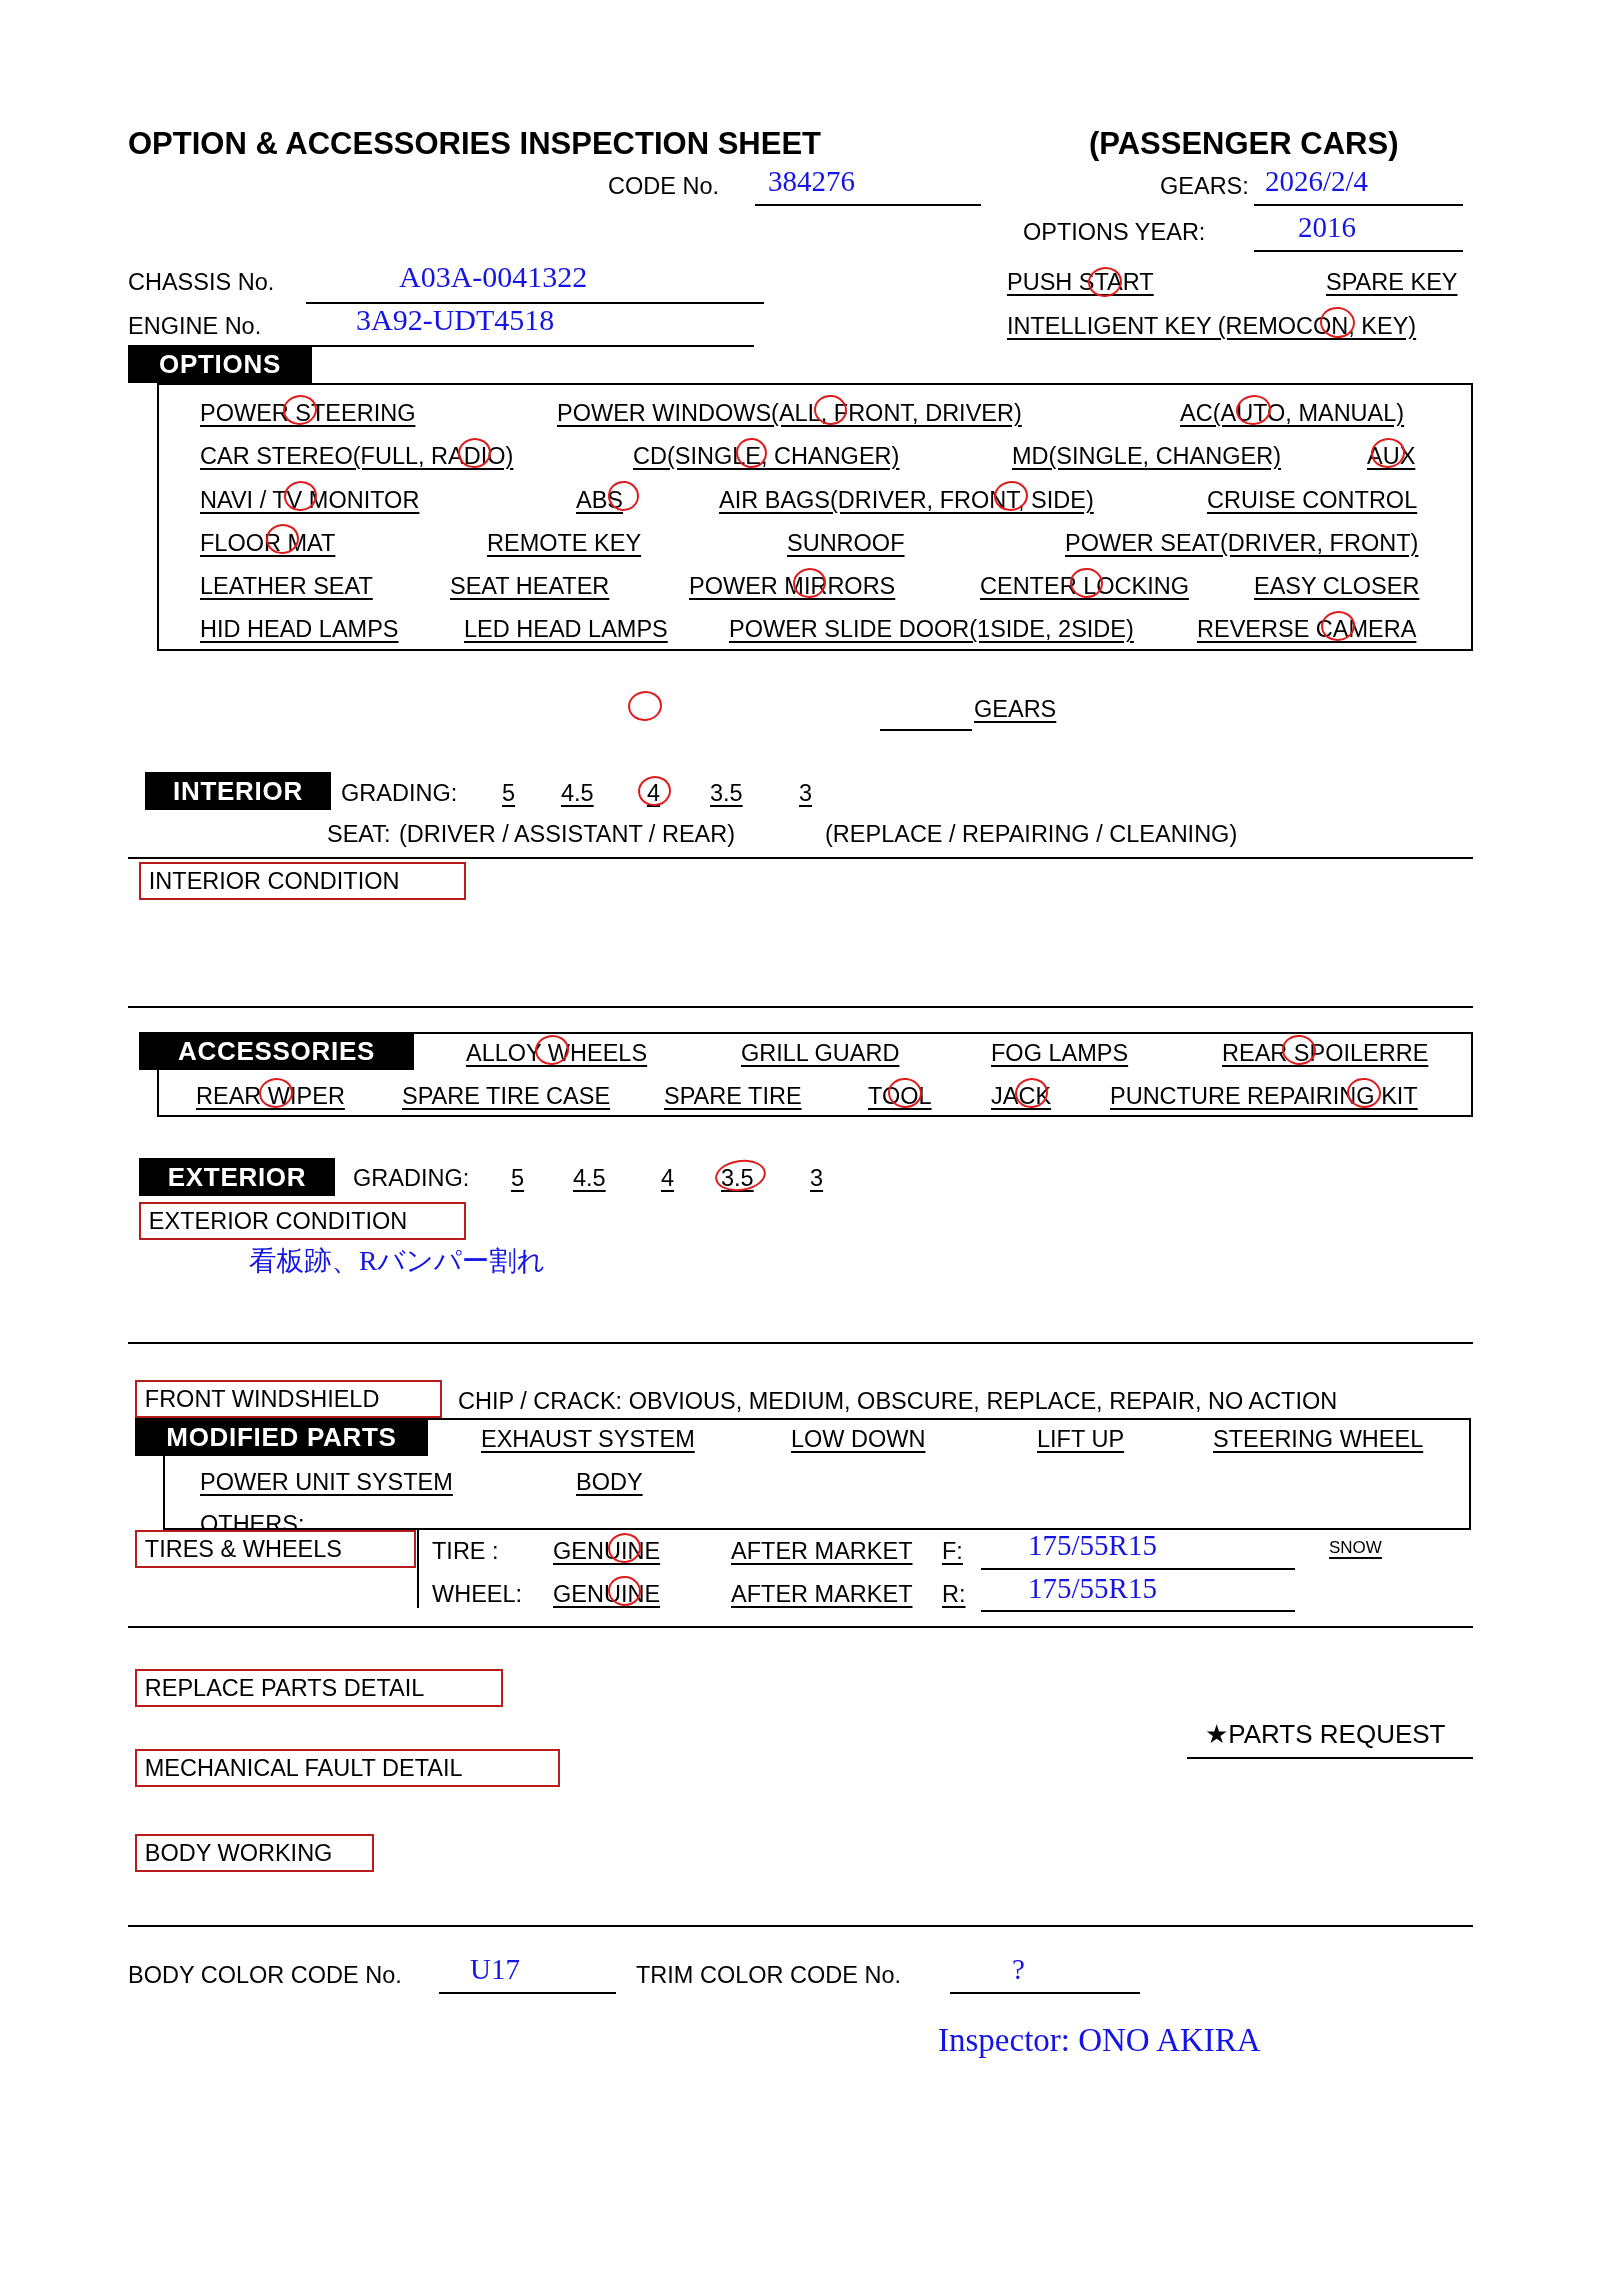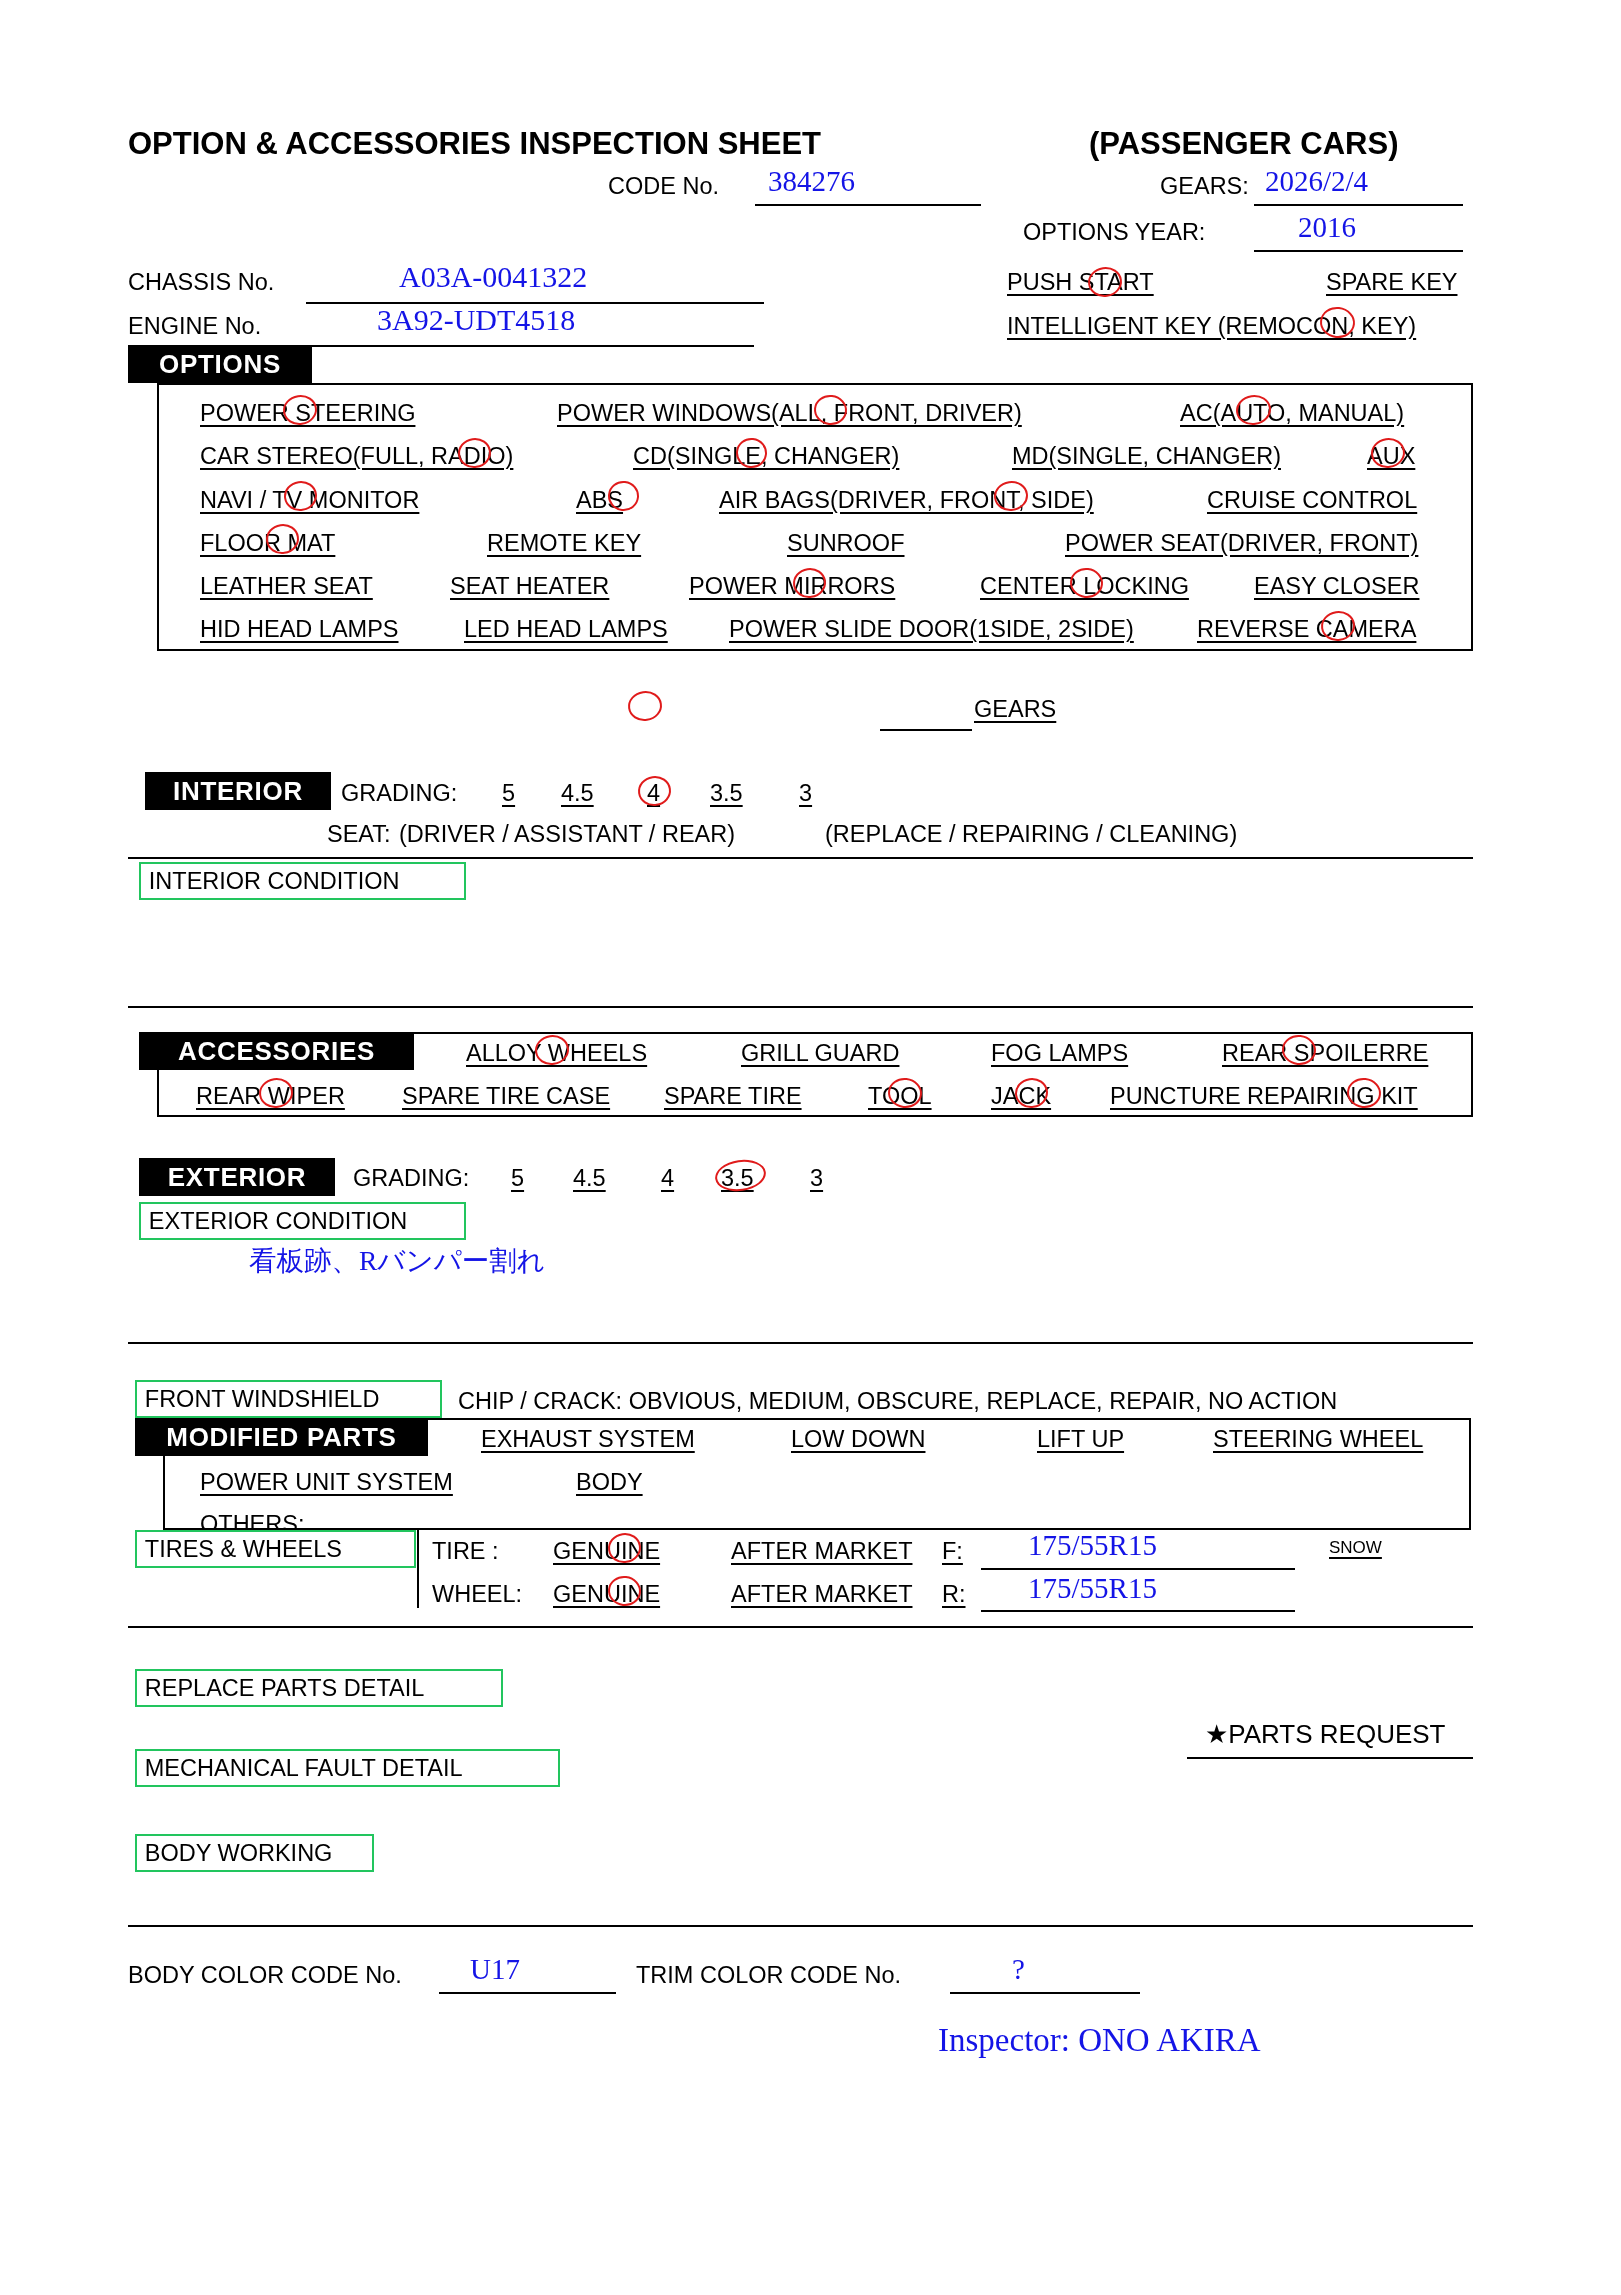--- a/index.html
+++ b/index.html
@@ -19,21 +19,21 @@
   .hand { font-family:"Liberation Serif", serif; color:#1414e6; }
 
   
   .tag {
     position:absolute; background:#000000; color:#ffffff;
     font-weight:bold; display:flex; align-items:center; justify-content:center;
     letter-spacing:0.7px;
   }
   
   .boxlabel {
-    position:absolute; border:2px solid #22c55e; display:flex; align-items:center;
+    position:absolute; border:2px solid #b91c1c; display:flex; align-items:center;
     padding:0 7.8px; box-sizing:border-box; background:#fff;
   }
   .rect { position:absolute; border:2px solid #000; box-sizing:border-box; }
   .vline { position:absolute; background:#000; width:2px; }
 
   
   .circ {
     position:absolute; border:2.6px solid #e01b1b; border-radius:50%;
     box-sizing:border-box; transform:rotate(-8deg);
   }
@@ -60,21 +60,21 @@
 
   <div class="t" style="left:1023px; top:219px; font-size:23.5px;">OPTIONS YEAR:</div>
   <div class="t hand" style="left:1298px; top:211px; font-size:29px;">2016</div>
   <div class="fieldline" style="left:1254px; top:250px; width:209px;"></div>
 
   <div class="t" style="left:128px; top:269px; font-size:23.5px;">CHASSIS No.</div>
   <div class="t hand" style="left:399px; top:260px; font-size:30px;">A03A-0041322</div>
   <div class="fieldline" style="left:306px; top:302px; width:458px;"></div>
 
   <div class="t" style="left:128px; top:313px; font-size:23.5px;">ENGINE No.</div>
-  <div class="t hand" style="left:356px; top:303px; font-size:30px;margin-left:21px;">3A92-UDT4518</div>
+  <div class="t hand" style="left:356px; top:303px; font-size:30px;">3A92-UDT4518</div>
   <div class="fieldline" style="left:283px; top:345px; width:471px;"></div>
 
   <div class="t u" style="left:1007px; top:269px; font-size:23.5px;">PUSH START</div>
   <div class="t u" style="left:1326px; top:269px; font-size:23.5px;">SPARE KEY</div>
   <div class="t u" style="left:1007px; top:313px; font-size:23.5px;">INTELLIGENT KEY (REMOCON, KEY)</div>
 
   <div class="circ" style="left:1088px; top:267px; width:34px; height:30px;"></div>
   <div class="circ circ2" style="left:1320px; top:307px; width:35px; height:31px;"></div>
 
   <div class="tag" style="left:128px; top:345px; width:184px; height:38px; font-size:26px;">OPTIONS</div>

